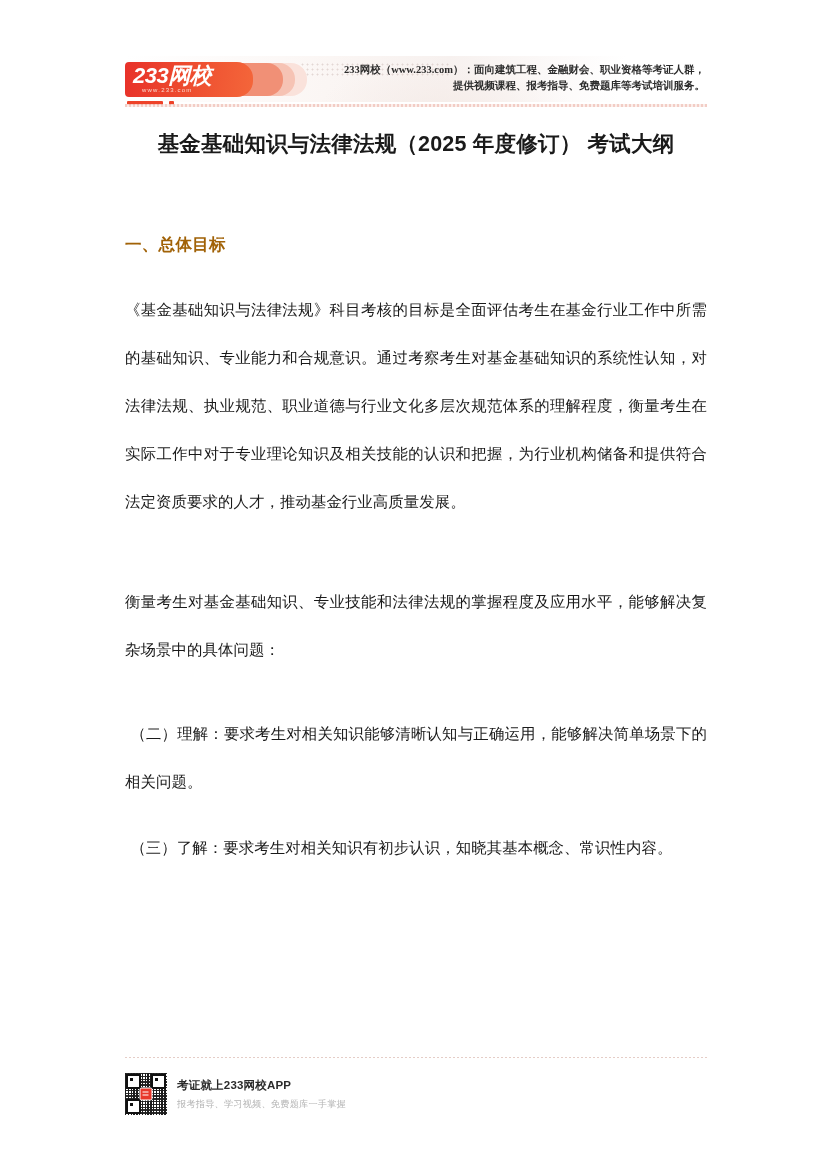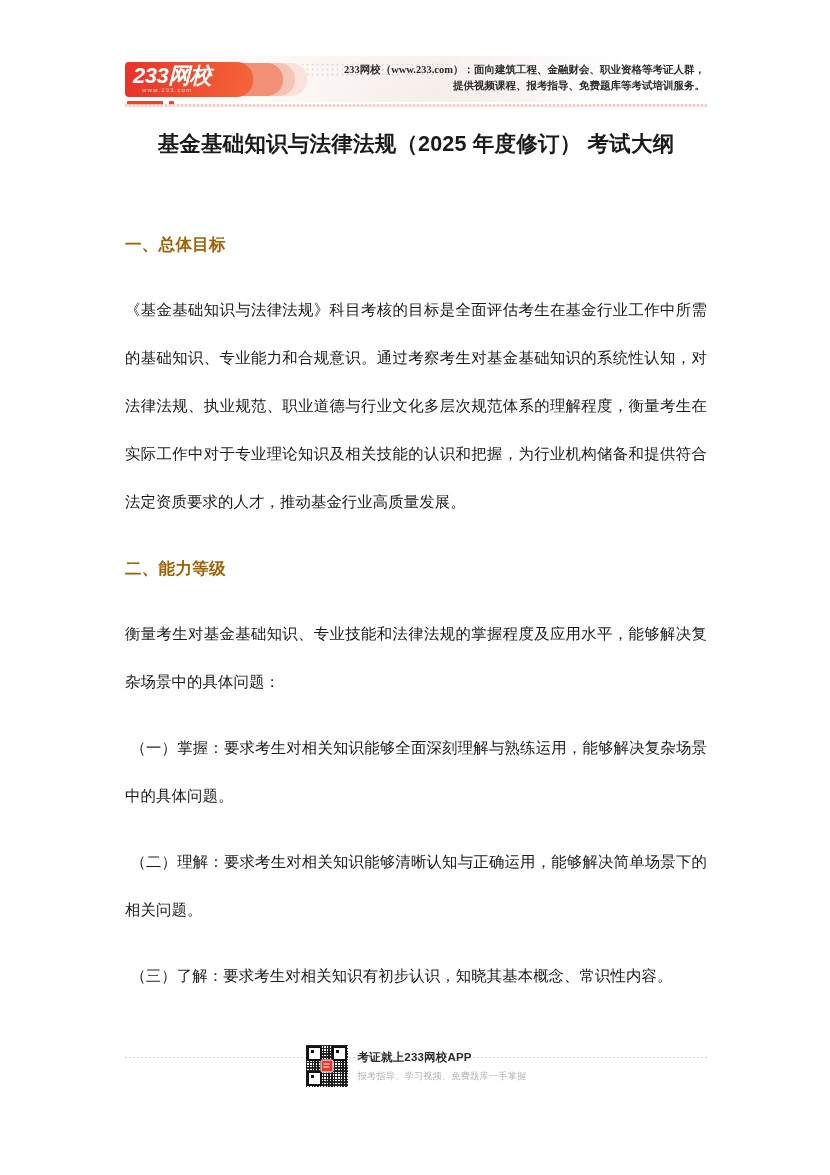--- a/index.html
+++ b/index.html
@@ -187,26 +187,25 @@
     position: absolute;
     left: 125px;
     top: 1057px;
     width: 582px;
     height: 1px;
     background: repeating-linear-gradient(to right, #e5cdc7 0px, #e5cdc7 2px, #ffffff 2px, #ffffff 4px);
   }
   .footer {
     position: absolute;
     left: 125px;
-    top: 1040px;
+    top: 1068px;
     width: 582px;
     height: 52px;
     display: flex;
     align-items: center;
-    justify-content: center;
   }
   .qr {
     position: relative;
     width: 42px;
     height: 42px;
     background-color: #ffffff;
     background-image:
       repeating-linear-gradient(to right, #1d1d1d 0px, #1d1d1d 1.4px, rgba(255,255,255,0) 1.4px, rgba(255,255,255,0) 2.8px),
       repeating-linear-gradient(to bottom, #2b2b2b 0px, #2b2b2b 1.4px, rgba(255,255,255,0) 1.4px, rgba(255,255,255,0) 2.8px);
   }
@@ -300,29 +299,27 @@
   <div class="content">
 
     <h2 class="section">一、总体目标</h2>
 
     <div class="gap-sec-para"></div>
 
     <p class="para">《基金基础知识与法律法规》科目考核的目标是全面评估考生在基金行业工作中所需的基础知识、专业能力和合规意识。通过考察考生对基金基础知识的系统性认知，对法律法规、执业规范、职业道德与行业文化多层次规范体系的理解程度，衡量考生在实际工作中对于专业理论知识及相关技能的认识和把握，为行业机构储备和提供符合法定资质要求的人才，推动基金行业高质量发展。</p>
 
     <div class="gap-para-sec"></div>
 
-    <h2 class="section">二、能力等级</h2>
 
     <div class="gap-sec-para"></div>
 
     <p class="para">衡量考生对基金基础知识、专业技能和法律法规的掌握程度及应用水平，能够解决复杂场景中的具体问题：</p>
 
     <div class="gap-para-para"></div>
 
-    <p class="para indent">（一）掌握：要求考生对相关知识能够全面深刻理解与熟练运用，能够解决复杂场景中的具体问题。</p>
 
     <div class="gap-para-para"></div>
 
     <p class="para indent">（二）理解：要求考生对相关知识能够清晰认知与正确运用，能够解决简单场景下的相关问题。</p>
 
     <div class="gap-para-para"></div>
 
     <p class="para indent">（三）了解：要求考生对相关知识有初步认识，知晓其基本概念、常识性内容。</p>
   </div>
 

